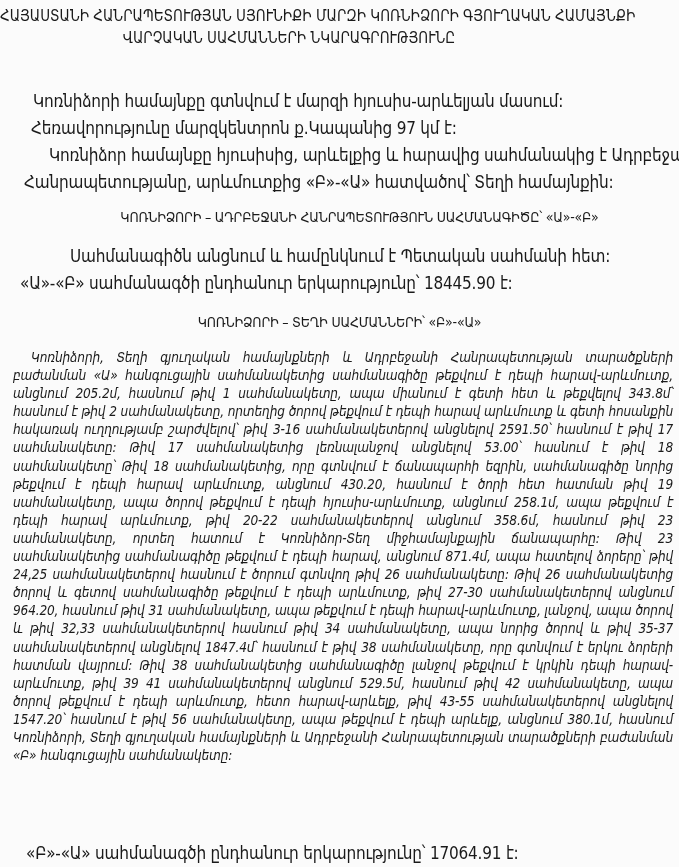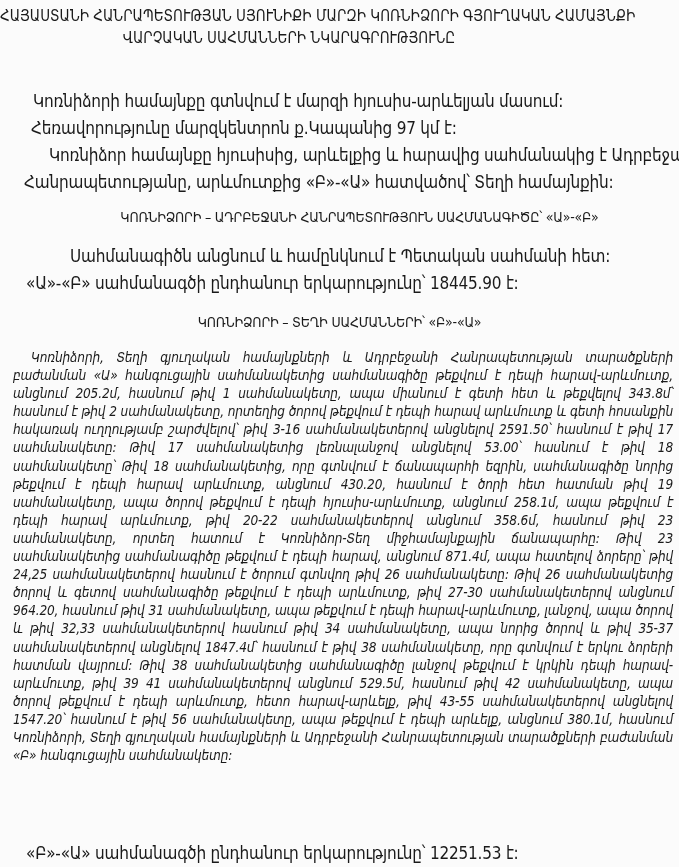--- a/index.html
+++ b/index.html
@@ -25,20 +25,20 @@
   <div class="t title" style="top:7px;">ՀԱՅԱՍՏԱՆԻ ՀԱՆՐԱՊԵՏՈՒԹՅԱՆ ՍՅՈՒՆԻՔԻ ՄԱՐԶԻ ԿՈՌՆԻՁՈՐԻ ԳՅՈՒՂԱԿԱՆ ՀԱՄԱՅՆՔԻ</div>
   <div class="t title" style="top:29px;">ՎԱՐՉԱԿԱՆ ՍԱՀՄԱՆՆԵՐԻ ՆԿԱՐԱԳՐՈՒԹՅՈՒՆԸ</div>
 
   <div class="t" style="top:91px;left:33px;">Կոռնիձորի համայնքը գտնվում է մարզի հյուսիս-արևելյան մասում:</div>
   <div class="t" style="top:118px;left:31px;">Հեռավորությունը մարզկենտրոն ք.Կապանից 97 կմ է:</div>
   <div class="t" style="top:145px;left:49px;width:640px;text-align:justify;text-align-last:justify;">Կոռնիձոր համայնքը հյուսիսից, արևելքից և հարավից սահմանակից է Ադրբեջանի</div>
   <div class="t" style="top:172px;left:24px;">Հանրապետությանը, արևմուտքից «Բ»-«Ա» հատվածով՝ Տեղի համայնքին:</div>
 
   <div class="t heading" style="top:209px;left:20px;">ԿՈՌՆԻՁՈՐԻ – ԱԴՐԲԵՋԱՆԻ ՀԱՆՐԱՊԵՏՈՒԹՅՈՒՆ ՍԱՀՄԱՆԱԳԻԾԸ՝   «Ա»-«Բ»</div>
   <div class="t" style="top:246px;left:26px;margin-left:44px;">Սահմանագիծն անցնում և համընկնում է Պետական սահմանի հետ:</div>
-  <div class="t" style="top:273px;left:26px;text-align:center;">«Ա»-«Բ» սահմանագծի ընդհանուր երկարությունը՝ 18445.90 է:</div>
+  <div class="t" style="top:273px;left:20px;text-align:center;">«Ա»-«Բ» սահմանագծի ընդհանուր երկարությունը՝ 18445.90 է:</div>
 
   <div class="t heading" style="top:314px;">ԿՈՌՆԻՁՈՐԻ – ՏԵՂԻ ՍԱՀՄԱՆՆԵՐԻ՝ «Բ»-«Ա»</div>
 
   <div class="para" style="top:348px;"><span class="ind"></span><span>Կոռնիձորի, Տեղի գյուղական  համայնքների և Ադրբեջանի Հանրապետության տարածքների բաժանման «Ա» հանգուցային սահմանակետից սահմանագիծը թեքվում է դեպի հարավ-արևմուտք, անցնում 205.2մ, հասնում թիվ 1 սահմանակետը, ապա միանում է գետի հետ և թեքվելով  343.8մ՝ հասնում է թիվ 2 սահմանակետը, որտեղից ծորով թեքվում է դեպի հարավ արևմուտք և գետի հոսանքին հակառակ ուղղությամբ շարժվելով՝ թիվ 3-16 սահմանակետերով անցնելով 2591.50՝ հասնում է թիվ 17 սահմանակետը: Թիվ 17 սահմանակետից լեռնալանջով անցնելով 53.00՝ հասնում է թիվ 18 սահմանակետը՝ Թիվ 18 սահմանակետից, որը գտնվում է ճանապարհի եզրին, սահմանագիծը նորից թեքվում է դեպի հարավ արևմուտք, անցնում 430.20, հասնում է ծորի հետ հատման թիվ 19 սահմանակետը, ապա ծորով թեքվում է դեպի հյուսիս-արևմուտք, անցնում 258.1մ, ապա թեքվում է դեպի հարավ արևմուտք, թիվ 20-22 սահմանակետերով անցնում 358.6մ, հասնում թիվ 23 սահմանակետը, որտեղ հատում է Կոռնիձոր-Տեղ միջհամայնքային ճանապարհը: Թիվ 23 սահմանակետից սահմանագիծը թեքվում է դեպի հարավ, անցնում 871.4մ, ապա հատելով ձորերը՝ թիվ 24,25 սահմանակետերով հասնում է ծորում գտնվող թիվ 26 սահմանակետը: Թիվ 26 սահմանակետից ծորով և գետով սահմանագիծը թեքվում է դեպի արևմուտք, թիվ 27-30 սահմանակետերով անցնում 964.20, հասնում թիվ 31 սահմանակետը, ապա թեքվում է դեպի հարավ-արևմուտք, լանջով, ապա ծորով և թիվ 32,33 սահմանակետերով հասնում թիվ 34 սահմանակետը, ապա նորից ծորով և թիվ 35-37 սահմանակետերով անցնելով 1847.4մ՝ հասնում է թիվ 38 սահմանակետը, որը գտնվում է երկու ձորերի հատման վայրում: Թիվ 38 սահմանակետից սահմանագիծը լանջով թեքվում է կրկին դեպի հարավ-արևմուտք, թիվ 39 41 սահմանակետերով անցնում 529.5մ, հասնում թիվ 42 սահմանակետը, ապա ծորով թեքվում է դեպի արևմուտք, հետո հարավ-արևելք, թիվ 43-55 սահմանակետերով անցնելով 1547.20՝ հասնում է թիվ 56 սահմանակետը, ապա թեքվում է դեպի արևելք, անցնում 380.1մ, հասնում Կոռնիձորի, Տեղի գյուղական համայնքների և Ադրբեջանի Հանրապետության տարածքների բաժանման «Բ» հանգուցային սահմանակետը:</span></div>
 
-  <div class="t" style="top:843px;left:26px;">«Բ»-«Ա» սահմանագծի ընդհանուր երկարությունը՝ 12251.53 է:</div>
+  <div class="t" style="top:843px;left:26px;">«Բ»-«Ա» սահմանագծի ընդհանուր երկարությունը՝ 17064.91 է:</div>
 </div>
 
 </body></html>

